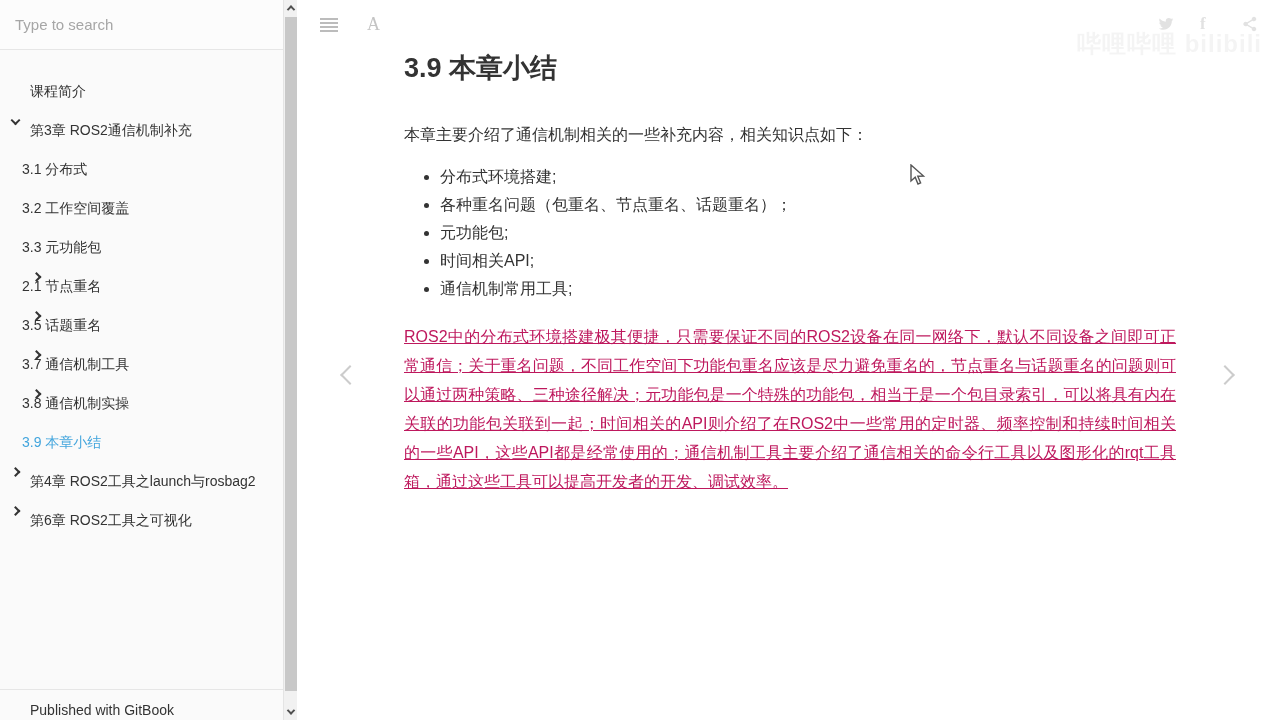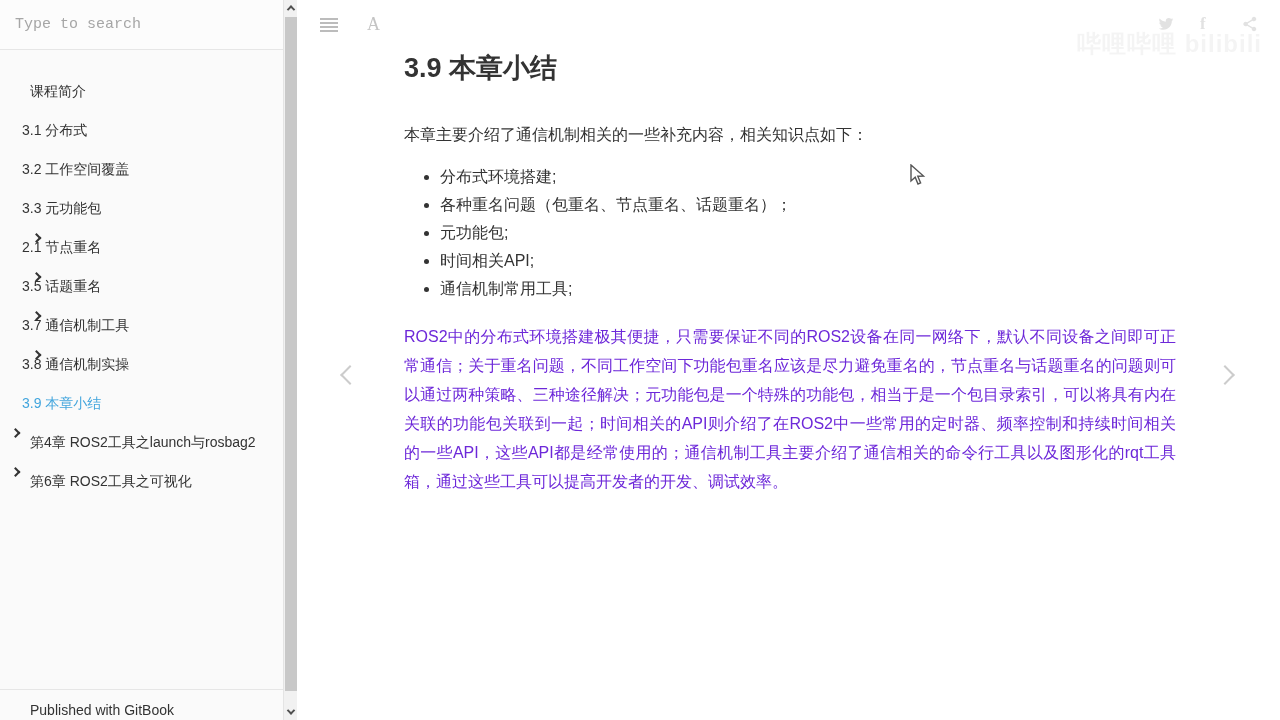--- a/index.html
+++ b/index.html
@@ -5,21 +5,21 @@
   * { box-sizing: border-box; margin: 0; padding: 0; }
   html,body { width:1280px; height:720px; overflow:hidden; background:#fff;
     font-family:"Liberation Sans","DejaVu Sans",sans-serif; color:#333; }
 
   
   .sidebar { position:absolute; left:0; top:0; width:283px; height:720px;
     background:#fafafa; overflow:hidden; }
   .search-row { height:50px; background:#fcfcfc; border-bottom:1px solid #e6e6e6;
     display:flex; align-items:center; padding:0 15px; }
   .search-row input { width:100%; border:none; outline:none; background:transparent;
-    font-size:15px; color:#333; font-family:Liberation Mono, monospace; }
+    font-size:15px; color:#333; font-family:Liberation Sans, sans-serif; }
   .search-row input::placeholder { color:#a6a6a6; }
 
   .nav { list-style:none; padding-top:12px; }
   .nav-item { position:relative; height:39px; display:flex; align-items:flex-end;
     font-size:14px; color:#333; cursor:pointer; }
   .nav-item .nav-label { white-space:nowrap; }
   .nav-item.lvl1 { padding-left:30px; }
   .nav-item.lvl2 { padding-left:22px; }
   .nav-item.active .nav-label { color:#42a5dd; }
   .chev { position:absolute; top:50%; width:7px; height:7px;
@@ -65,21 +65,21 @@
   .watermark { position:absolute; right:18px; top:28px; font-size:24px; font-weight:bold;
     color:rgba(60,60,60,0.06); letter-spacing:1px; user-select:none; }
 
   .content { position:absolute; left:107px; top:0; width:772px; }
   .page-title { margin-top:50px; font-size:27px; font-weight:bold; color:#333; }
   .intro { margin-top:37px; font-size:16px; line-height:24px; color:#333; }
   .summary-list { margin:16px 0 0 0; padding-left:36px; font-size:16px;
     line-height:28px; color:#333; }
   .summary-list li { margin-bottom:0; }
   .summary-para { margin-top:19px; font-size:16px; line-height:29px;
-    text-align:justify; color:#6d28d9; }
+    text-align:justify; color:#be185d;text-decoration:underline; }
 
   .page-prev, .page-next { position:absolute; top:368px; width:20px; height:20px;
     cursor:pointer; }
   .page-prev { left:42px; }
   .page-next { right:42px; }
   .page-arrow { width:14px; height:14px; border-left:2px solid #ccc;
     border-bottom:2px solid #ccc; }
   .page-prev .page-arrow { transform:rotate(45deg); margin-left:4px; }
   .page-next .page-arrow { transform:rotate(-135deg); }
 
@@ -89,20 +89,24 @@
 <body>
 
 <div class="sidebar">
   <div class="search-row">
     <input type="text" placeholder="Type to search" style="">
   </div>
   <ul class="nav">
       <li class="nav-item lvl1">
 
     <span class="nav-label">课程简介</span>
+  </li>
+      <li class="nav-item lvl1">
+    <span class="chev down"></span>
+    <span class="nav-label">第3章 ROS2通信机制补充</span>
   </li>
       <li class="nav-item lvl2">
 
     <span class="nav-label">3.1 分布式</span>
   </li>
       <li class="nav-item lvl2">
 
     <span class="nav-label">3.2 工作空间覆盖</span>
   </li>
       <li class="nav-item lvl2">

